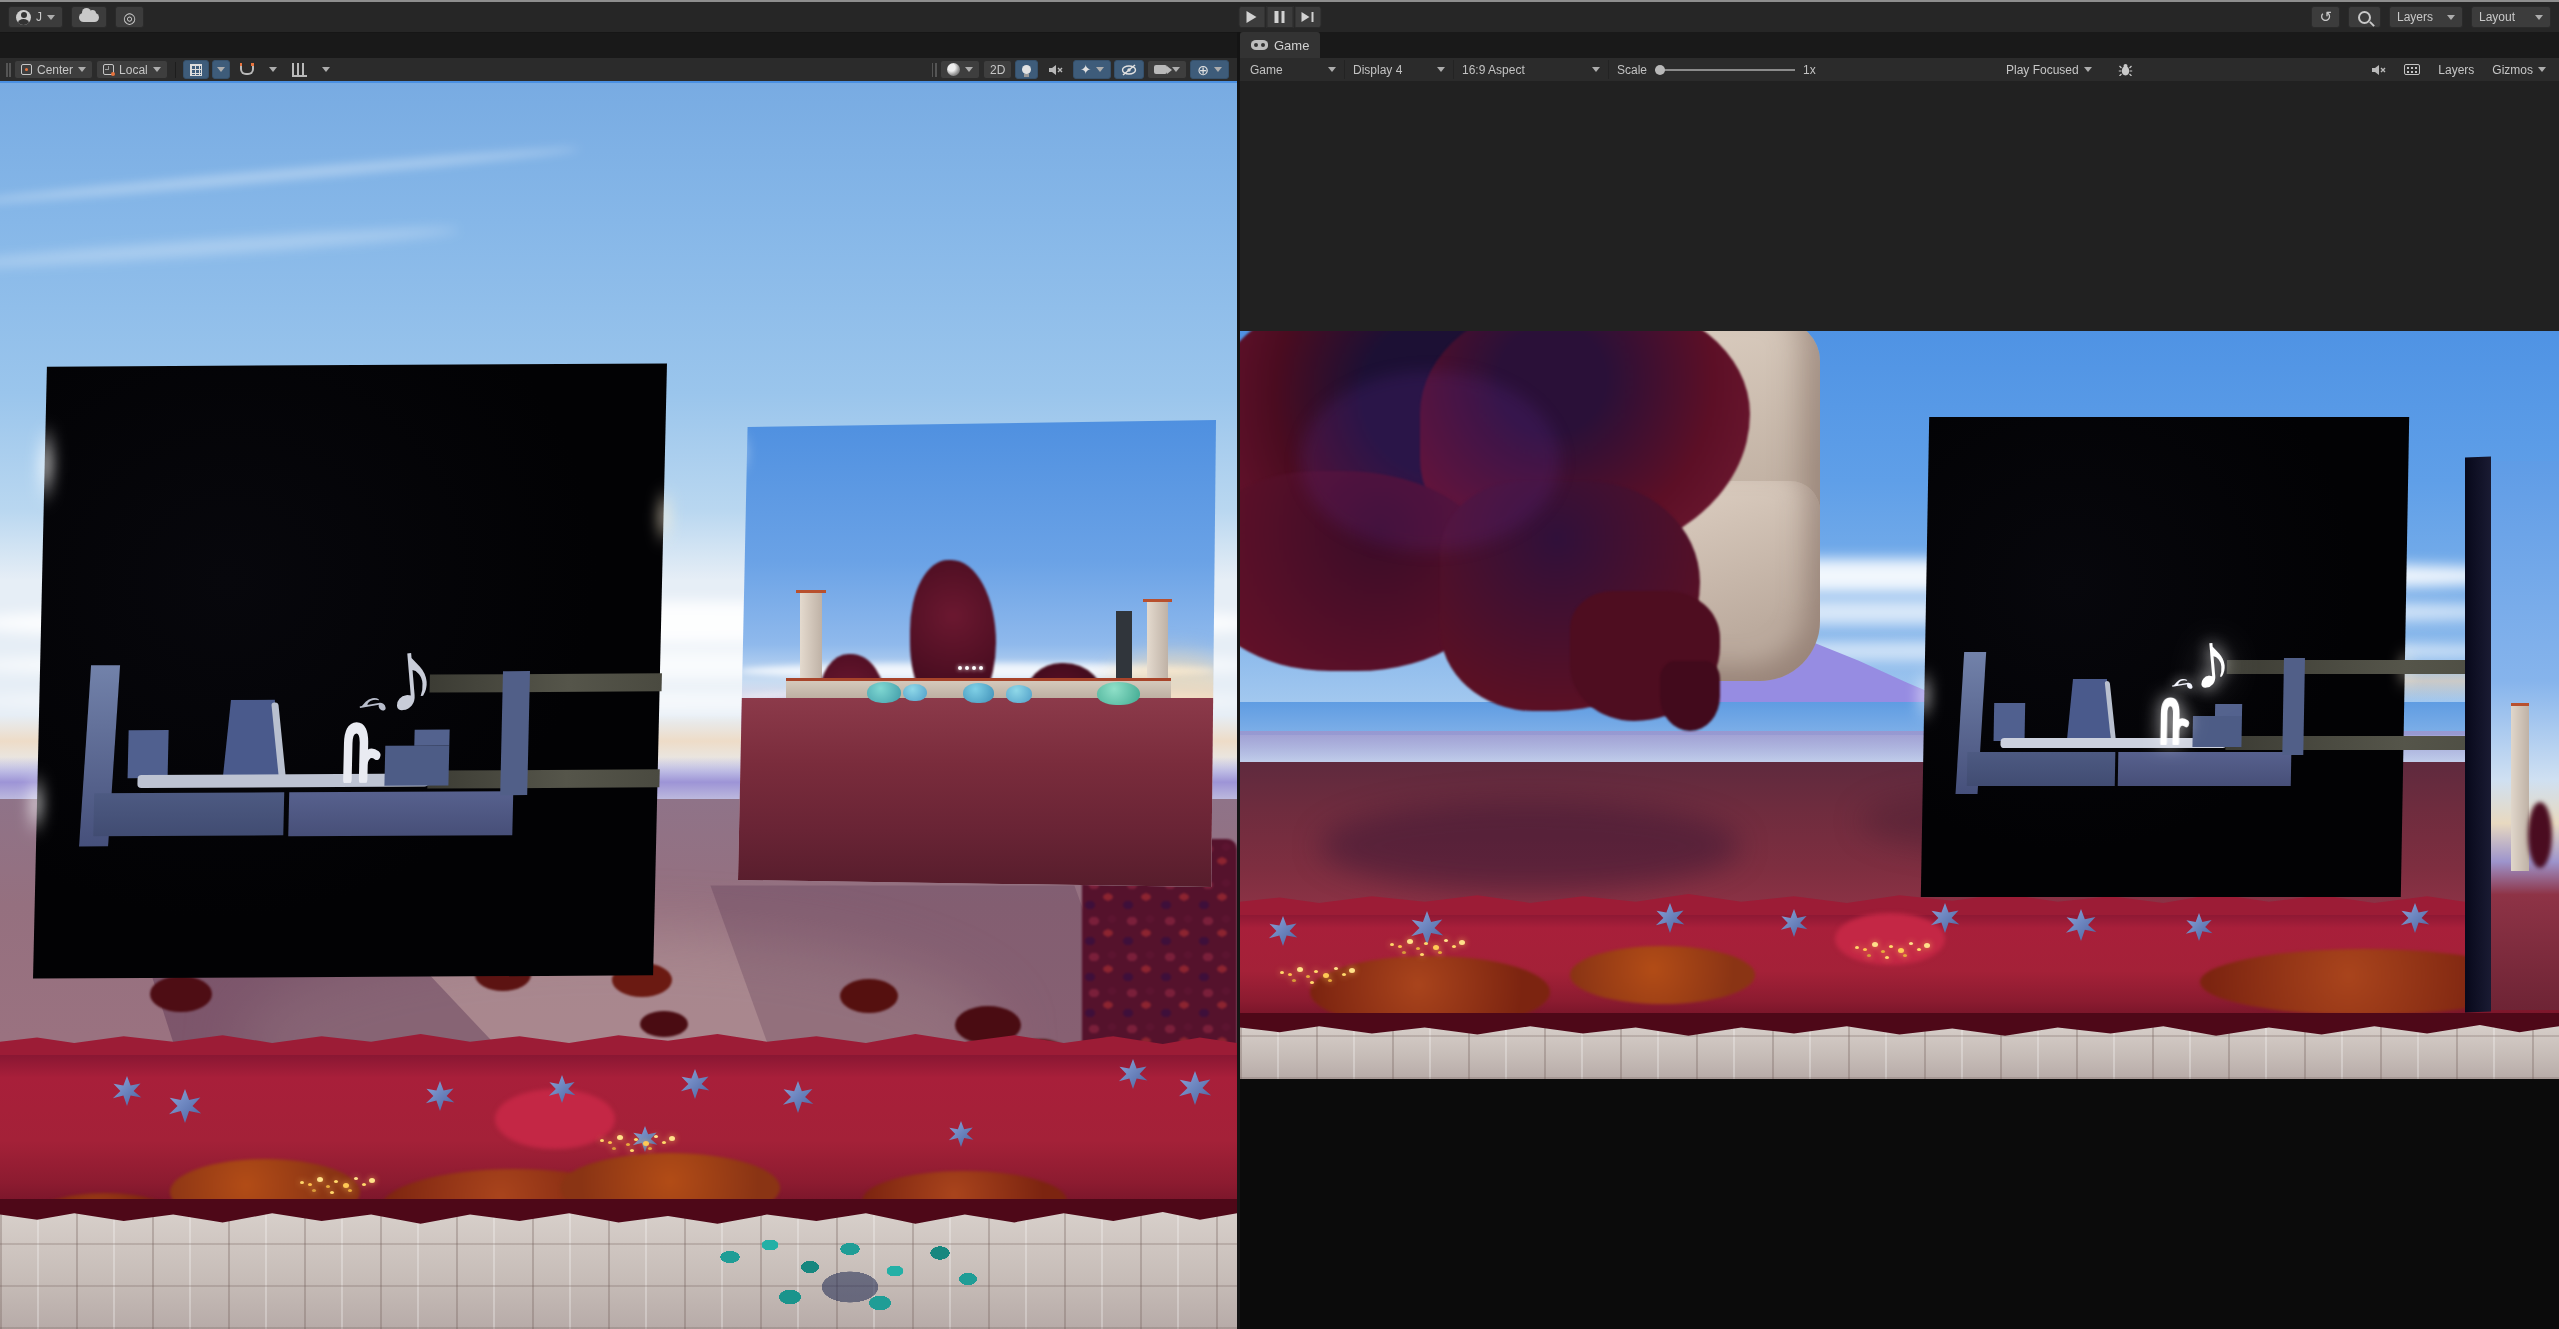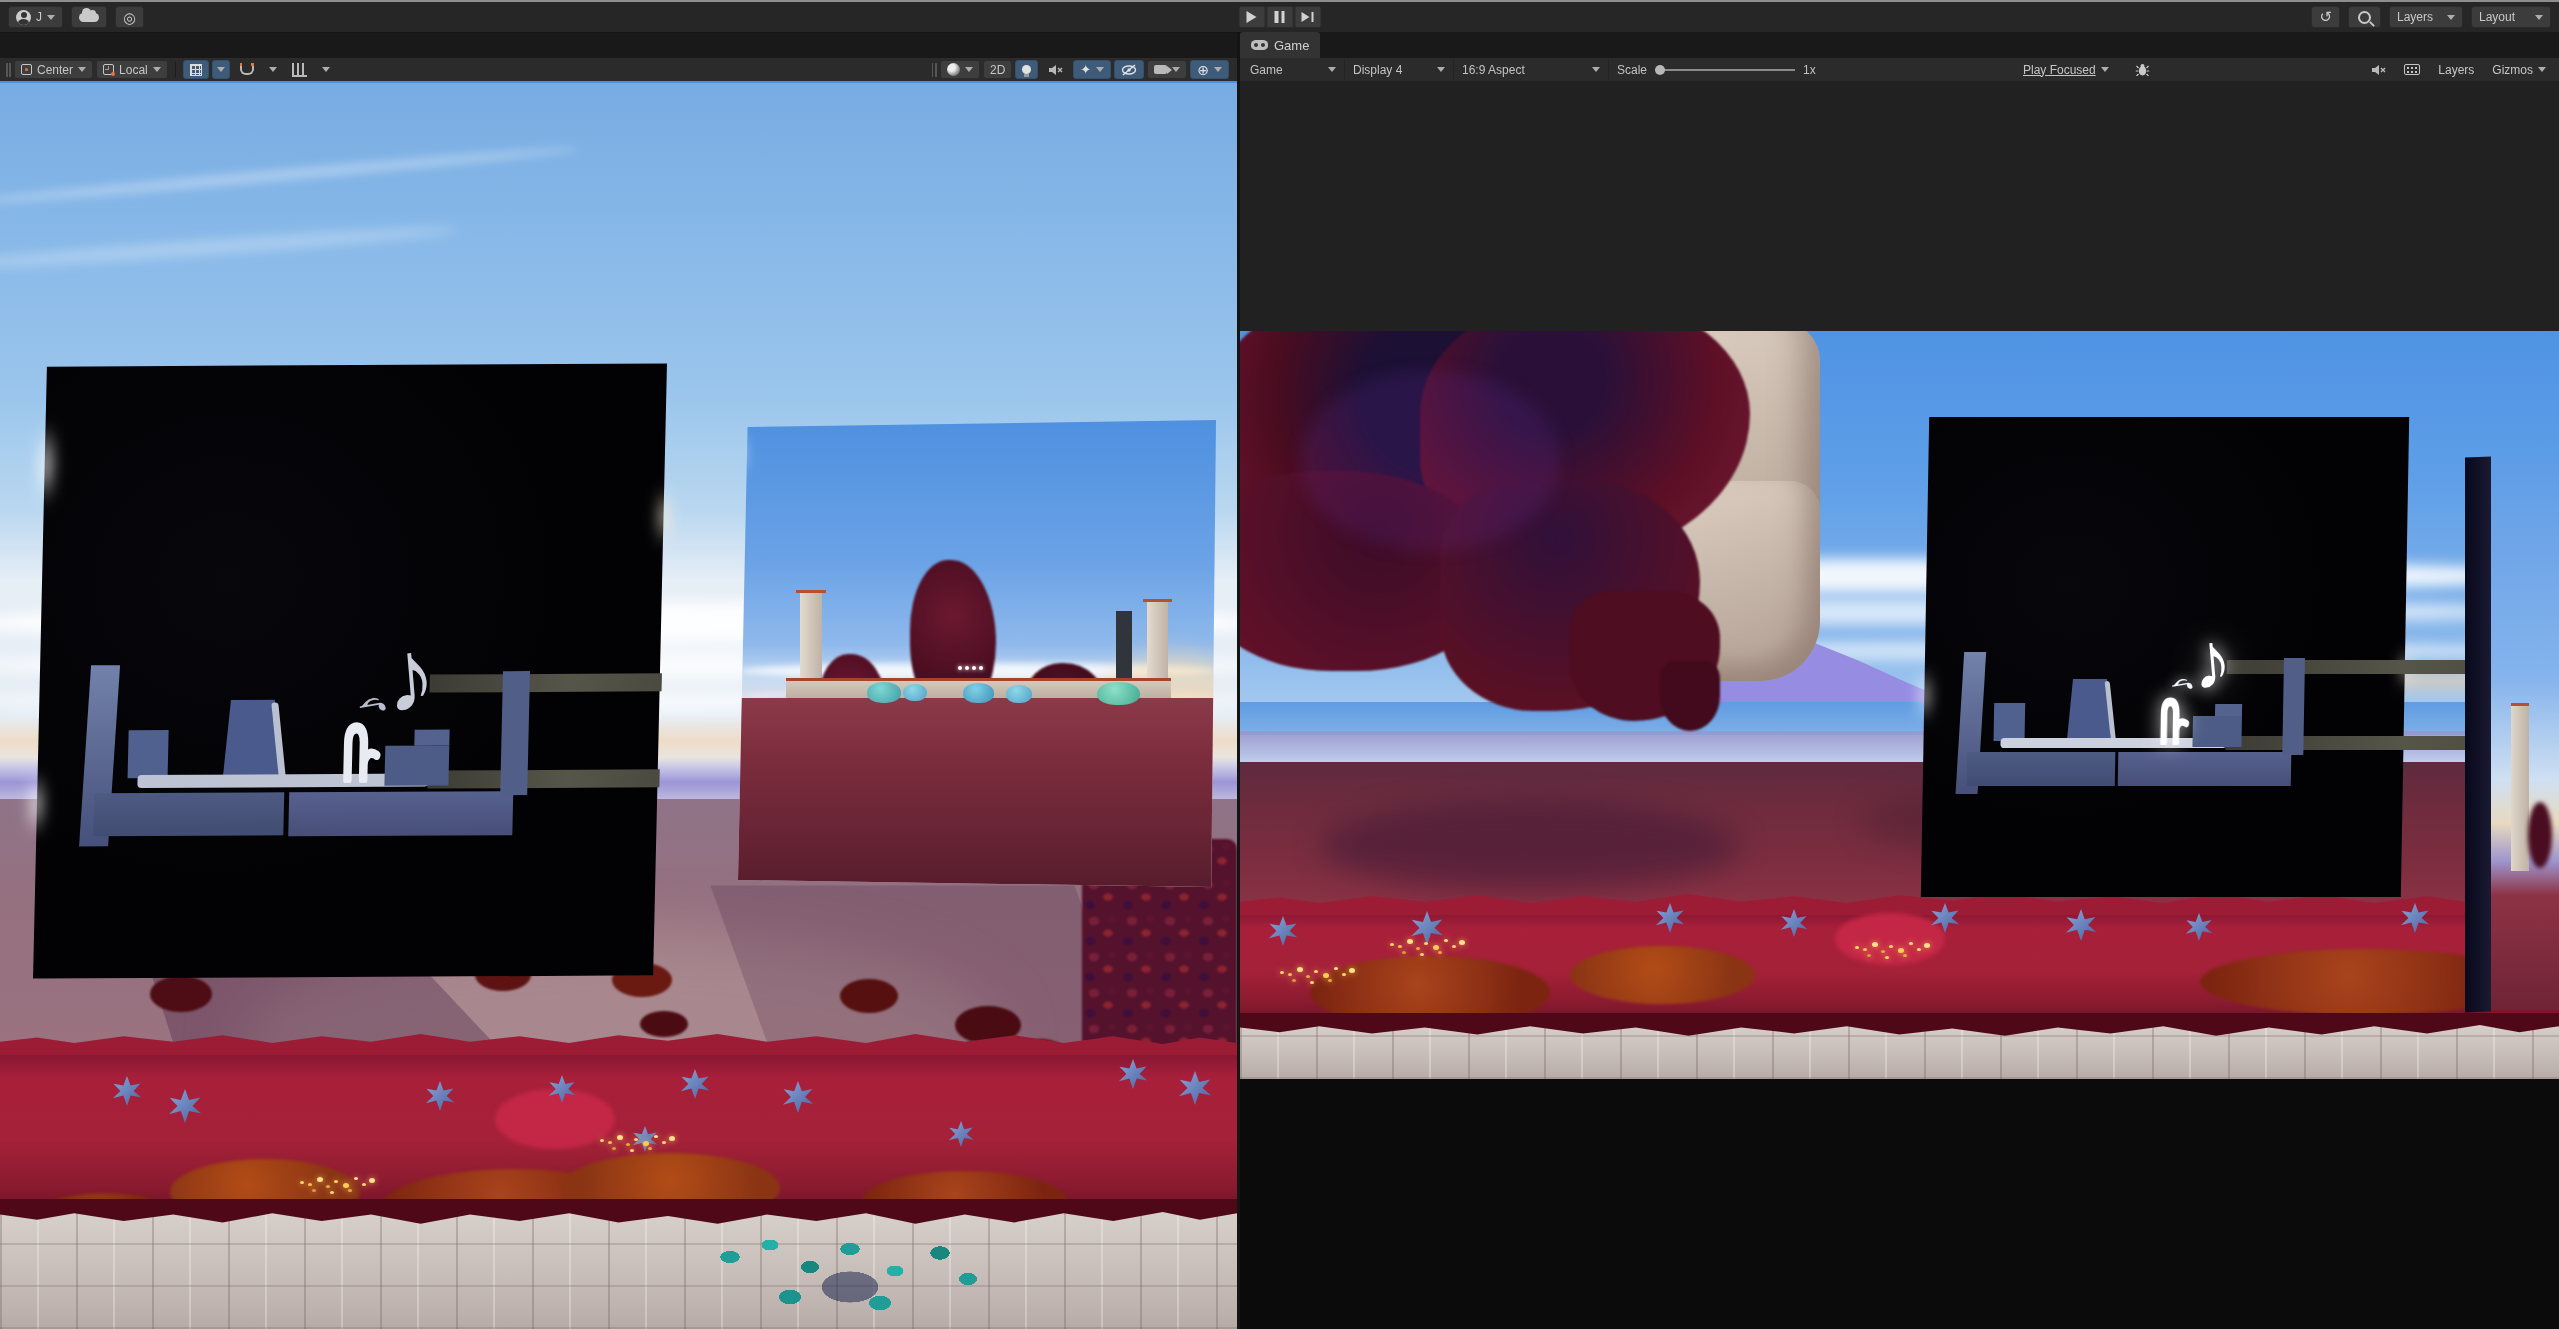--- a/index.html
+++ b/index.html
@@ -315,21 +315,21 @@
       </div>
       <div class="seg" style="border-right:none;gap:8px;">
         <span>Scale</span>
         <span style="position:relative;display:inline-block;width:140px;height:12px;">
           <span style="position:absolute;left:0;top:5px;width:140px;height:2px;background:#8b8b8b;"></span>
           <span style="position:absolute;left:0;top:1px;width:10px;height:10px;border-radius:50%;background:#b8b8b8;"></span>
         </span>
         <span>1x</span>
       </div>
     </div>
-    <div class="pt-row" style="left:776px;gap:12px;text-decoration:underline;">
+    <div class="pt-row" style="left:759px;gap:12px;">
       <div class="pt-btn flat">
         <span>Play Focused</span>
         <span class="dd-arrow"></span>
       </div>
       <div class="pt-btn flat">
         <svg width="15" height="13">
           <circle cx="7.5" cy="3" r="2" fill="#c9c9c9"></circle>
           <ellipse cx="7.5" cy="8" rx="3.6" ry="4.4" fill="#c9c9c9"></ellipse>
           <path d="M3.5 5 L1.5 3 M3.5 8 H.8 M3.5 11 L1.5 13 M11.5 5 L13.5 3 M11.5 8 H14.2 M11.5 11 L13.5 13" stroke="#c9c9c9" stroke-width="1.2"></path>
         </svg>

